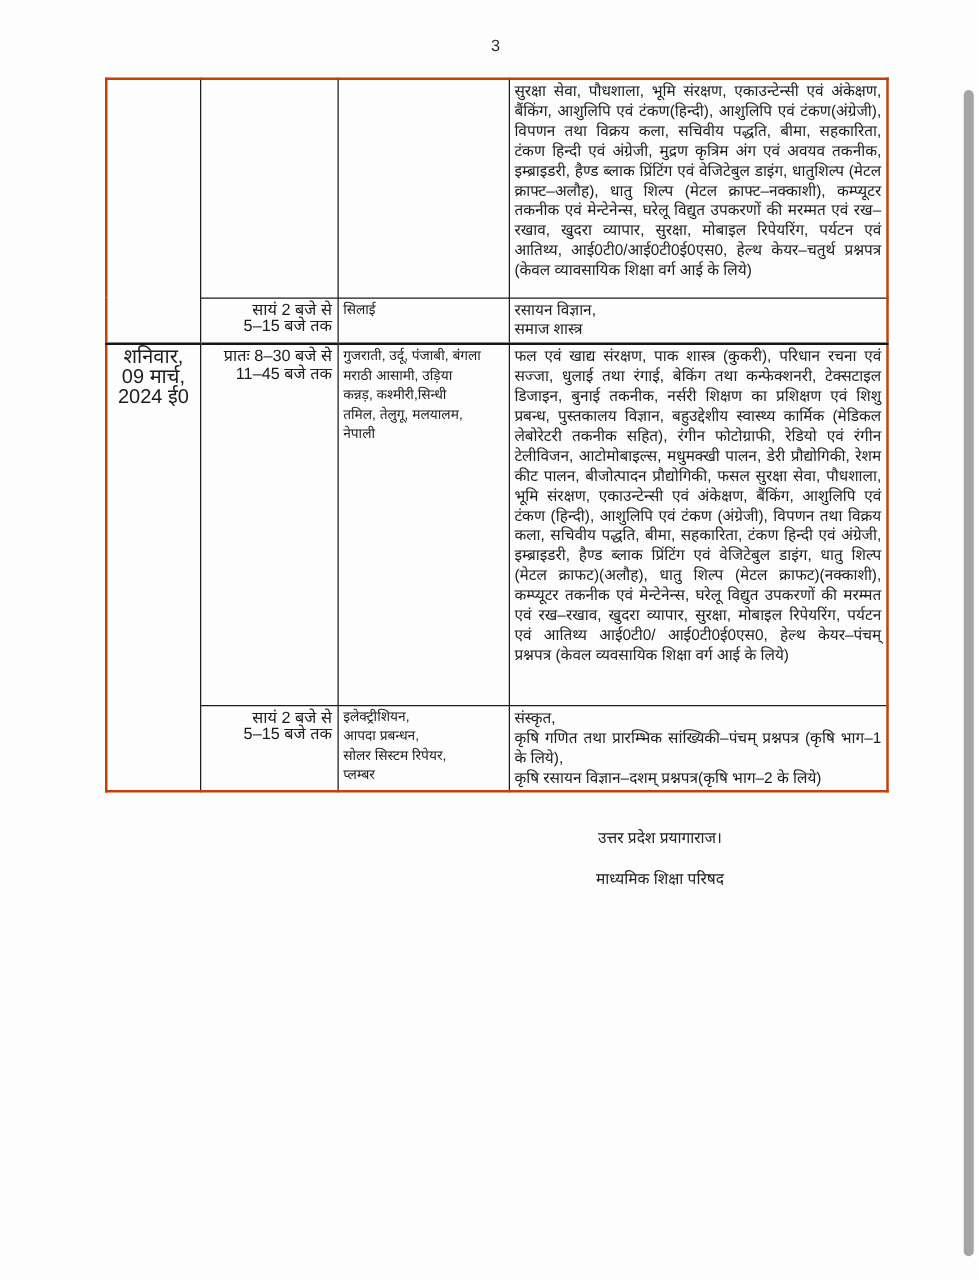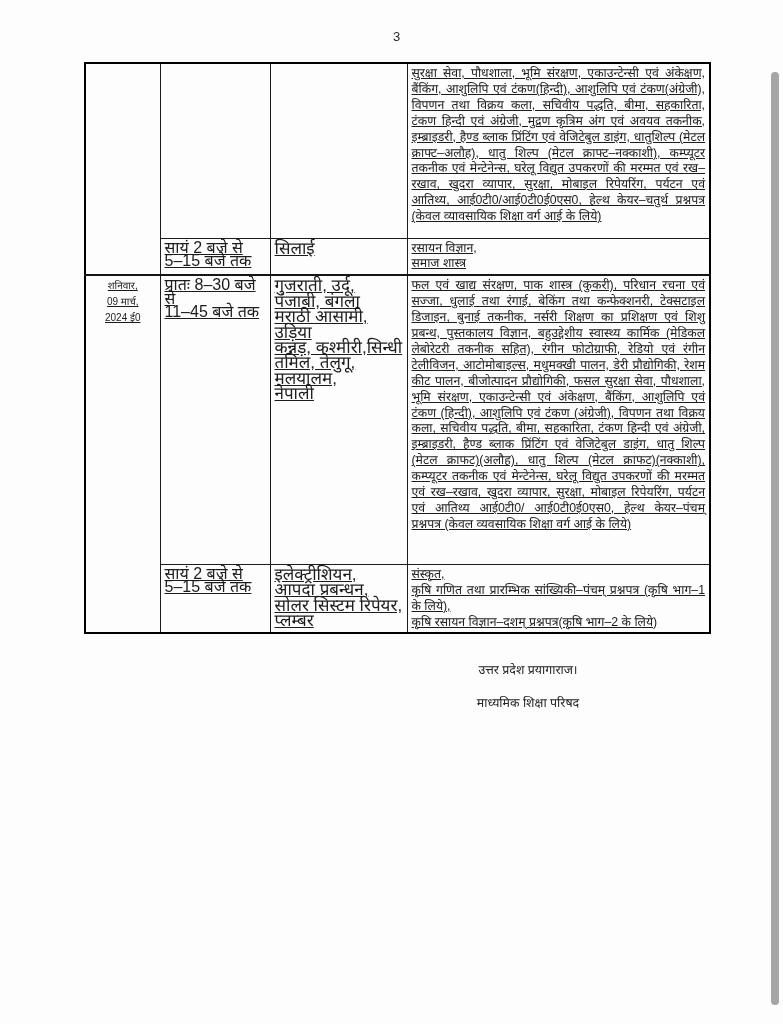--- a/index.html
+++ b/index.html
@@ -13,41 +13,40 @@
   .page { position: relative; width: 783px; height: 1024px; background: #fdfdfd; }
 
   .page-number {
     position: absolute; top: 29px; left: 84px; width: 625px;
     text-align: center; font-size: 13px; color: #2a2a2a;
   }
 
   .timetable-wrap { position: absolute; top: 62px; left: 84px; width: 625px; }
   table.timetable {
     border-collapse: collapse; table-layout: fixed; width: 625px;
-    border: 2px solid #000000;
-    text-decoration: underline;
+    border: 2px solid #c2410c;
   }
   table.timetable td {
     border: 1px solid #1d1d1d;
     vertical-align: top;
     padding: 2px 4px;
     overflow: hidden;
   }
   tr.group-start td { border-top: 2px solid #161616; }
 
   td.cell-date {
-    text-align: center; font-size: 10px; line-height: 16px;
+    text-align: center; font-size: 16px; line-height: 16px;
     white-space: pre-line; padding-top: 6px;
   }
   td.cell-time {
-    text-align: left; font-size: 16px; line-height: 13.5px;
+    text-align: right; font-size: 13px; line-height: 13.5px;
     white-space: pre-line; padding-top: 3px;
   }
   td.cell-practical {
-    font-size: 17px; line-height: 15.4px;
+    font-size: 11px; line-height: 15.4px;
     white-space: pre-line; text-align: left;
   }
   td.cell-subjects {
     font-size: 12.3px; line-height: 15.9px;
     text-align: justify; white-space: pre-line;
   }
 
   .row-a1 { height: 175px; }
   .row-a2 { height: 27px; }
   .row-b1 { height: 289px; }

